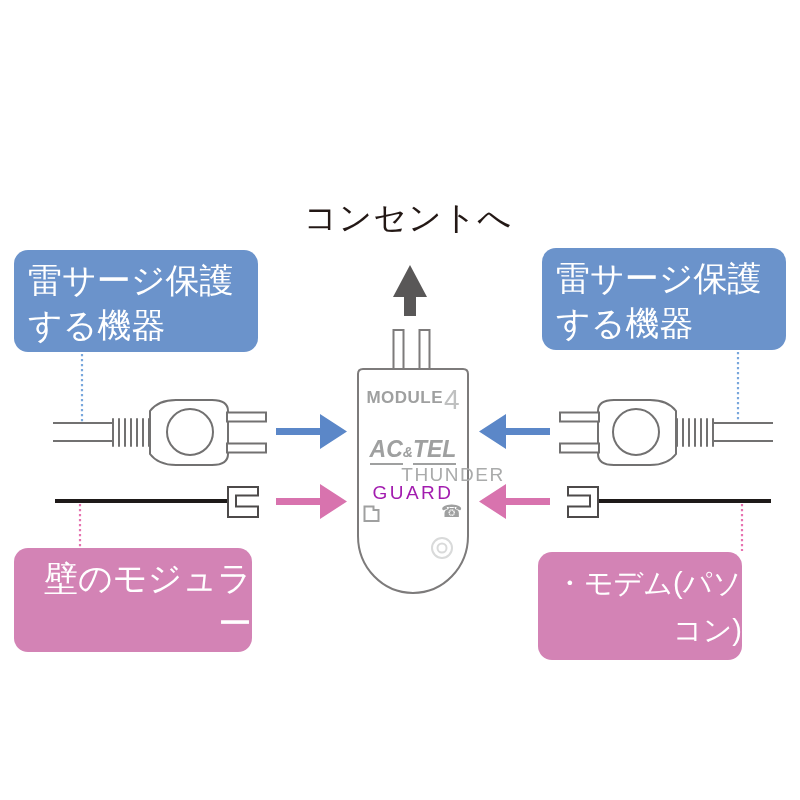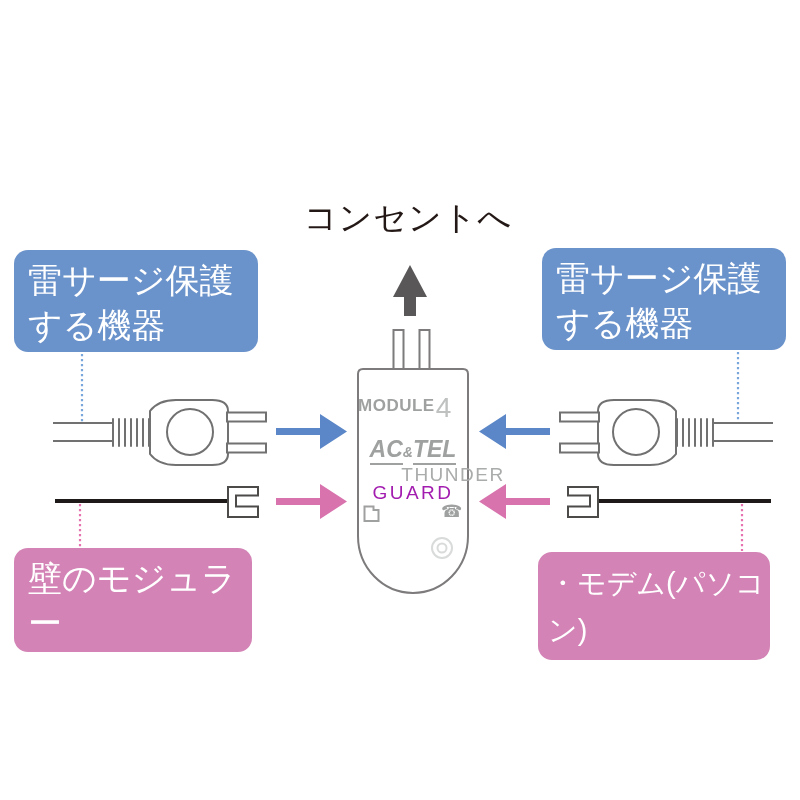--- a/index.html
+++ b/index.html
@@ -20,30 +20,30 @@
     text-align:center; font-size:33px; font-weight:500; letter-spacing:1px;
     color:var(--text-black);
   }
 
   .callout {
     position:absolute; border-radius:14px; color:#fff;
     font-size:34px; font-weight:500; line-height:45px;
     padding:8px 0 0 14px; box-sizing:border-box;
   }
   .callout.blue { background:var(--callout-blue); }
-  .callout.pink { background:var(--callout-pink); }
+  .callout.pink { background:var(--callout-pink);text-align:right; }
   #callout-surge-left  { left:14px;  top:250px; width:244px; height:102px; }
   #callout-surge-right { left:542px; top:248px; width:244px; height:102px; }
   #callout-wall        { left:14px;  top:548px; width:238px; height:104px; }
-  #callout-devices     { left:538px; top:552px; width:232px; height:108px;
+  #callout-devices     { left:538px; top:552px; width:204px; height:108px;
                          font-size:29px; padding-left:10px; line-height:47px; }
 
   
   .dev-text { position:absolute; left:358px; width:110px; text-align:center; }
-  #dev-module { top:392px; display:flex; justify-content:flex-start; align-items:flex-end; }
+  #dev-module { top:384px; display:flex; justify-content:center; align-items:flex-end; }
   #dev-module .module-word { font-size:17px; font-weight:bold; letter-spacing:0.5px; color:var(--device-text-gray); line-height:20px; }
   #dev-module .module-num  { font-size:28px; font-weight:200; color:#bfc0c0; line-height:24px; margin-left:1px; position:relative; top:4px; }
   #dev-actel { top:436px; font-style:italic; font-weight:bold; font-size:23px; color:var(--device-text-gray); }
   #dev-actel .uline { border-bottom:2px solid var(--device-text-gray); padding-bottom:1px; }
   #dev-actel .amp { font-size:14px; }
   #dev-thunder { top:466px; font-size:19px; letter-spacing:1.5px; color:#aaabab; line-height:17px;padding-left:40px; }
   #dev-guard   { top:484px; font-size:19px; letter-spacing:2.5px; color:#a21caf; line-height:17px; }
   #dev-phone-icon { position:absolute; left:441px; top:501px; font-size:17px; color:var(--device-text-gray); }
 
   svg .outline { fill:#fff; stroke:var(--outline-gray); stroke-width:2; }

